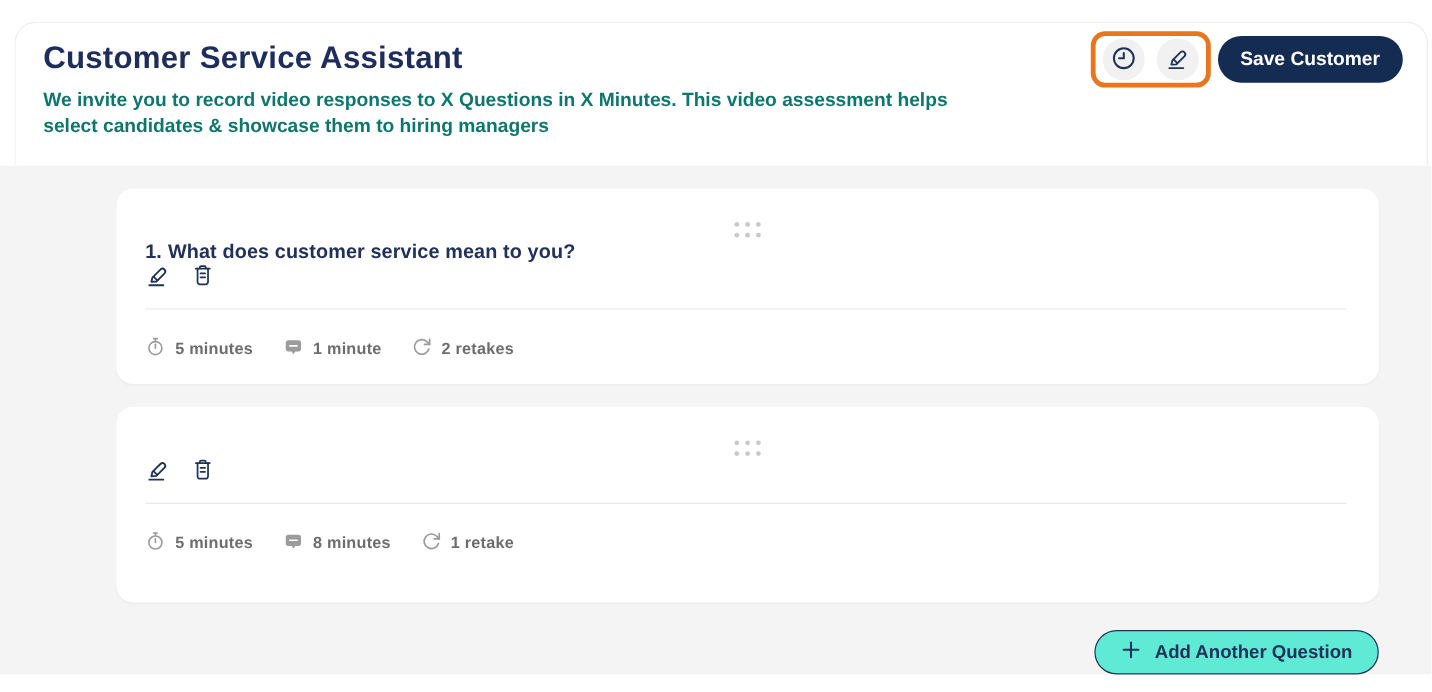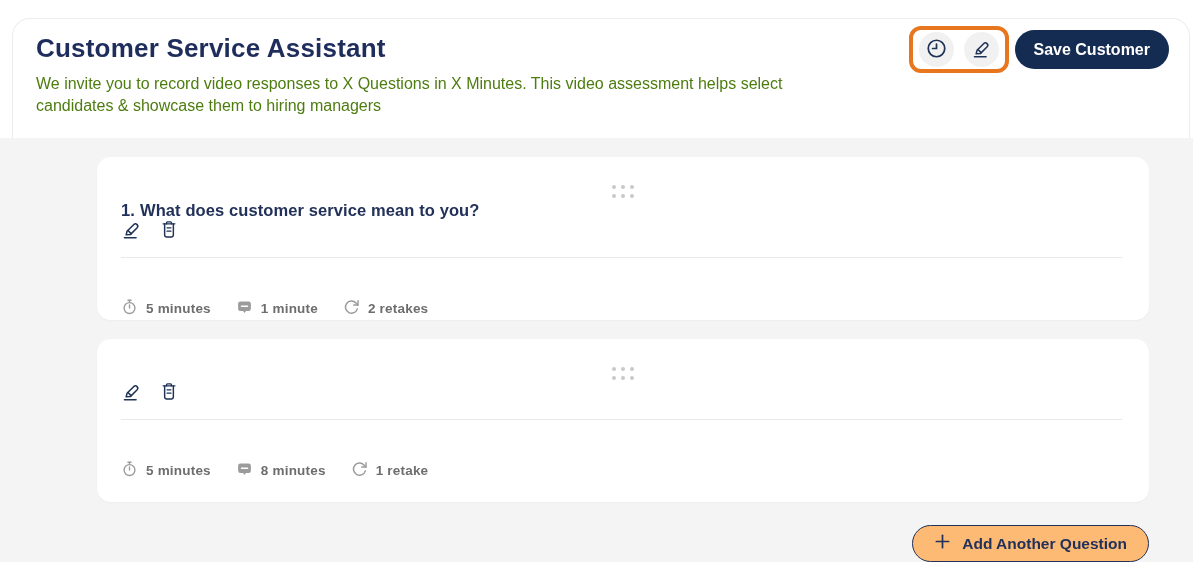--- a/index.html
+++ b/index.html
@@ -7,22 +7,22 @@
               font-family:"Liberation Sans", sans-serif; }
 
   .page { width:1193px; height:477px; display:flex; flex-direction:column; }
 
   
   .header-band { background:#ffffff; padding:18px 3px 0 12px; height:138px; flex:0 0 138px; }
   .header-card { height:120px; border:1px solid #ececec; border-bottom:none;
                  border-radius:18px 18px 0 0; background:#fff;
                  padding:13px 20px 0 23px; display:flex; justify-content:space-between; }
   .page-title { color:#1e2d5c; font-size:26px; font-weight:700; letter-spacing:.2px; line-height:32px; }
-  .page-subtitle { margin-top:9px; max-width:758px; color:#4d7c0f; font-size:16px;
-                   line-height:21.5px; font-weight:400; }
+  .page-subtitle { margin-top:9px; max-width:758px; color:#0f766e; font-size:16px;
+                   line-height:21.5px; font-weight:700; }
 
   .header-actions { display:flex; align-items:flex-start; margin-top:-6px; }
   .highlight-box { border:4px solid #e7761e; border-radius:12px; padding:2px 6px;
                    display:flex; gap:10px; align-items:center; background:transparent; }
   .icon-circle { width:35px; height:35px; border-radius:50%; background:#f1f1f2;
                  display:flex; align-items:center; justify-content:center; cursor:pointer; border:none; }
   .save-btn { margin:4px 0 0 6px; height:39px; padding:0 19px; border:none; border-radius:20px;
               background:#142b52; color:#ffffff; font-size:16px; font-weight:700;
               font-family:"Liberation Sans", sans-serif; cursor:pointer; }
 
@@ -37,28 +37,28 @@
   .drag-handle i { width:4px; height:4px; border-radius:50%; background:#c9c9c9; }
 
   .q-row { display:flex; justify-content:space-between; align-items:flex-start;flex-direction:column; }
   .q-text { color:#223159; font-size:16.5px; font-weight:700; line-height:20px; letter-spacing:.1px; }
   .q-num { margin-right:5px; }
   .q-actions { display:flex; gap:17px; margin-top:-1px; }
   .q-icon-btn { background:none; border:none; padding:0; cursor:pointer; line-height:0; }
 
   .divider { height:1px; background:#e9e9e9; margin-top:17px; }
 
-  .meta-row { margin-top:40px; display:flex; align-items:center; gap:25px; }
+  .meta-row { margin-top:22px; display:flex; align-items:center; gap:25px; }
   .meta-item { display:flex; align-items:center; gap:8px; color:#6d6d6d;
                font-size:13.5px; font-weight:700; letter-spacing:.2px; }
   .meta-item svg { flex:0 0 auto; }
 
   .add-row { display:flex; justify-content:flex-end; margin-top:23px; padding-right:0; }
   .add-btn { height:37px; padding:0 21px; display:flex; align-items:center; gap:11px;
-             background:#fdba74; border:1.6px solid #223159; border-radius:19px;
+             background:#5eead4; border:1.6px solid #223159; border-radius:19px;
              color:#223159; font-size:15.5px; font-weight:700;
              font-family:"Liberation Sans", sans-serif; cursor:pointer; }
 </style>
 </head>
 <body>
 
 <div class="page">
 
   <div class="header-band">
     <div class="header-card">

